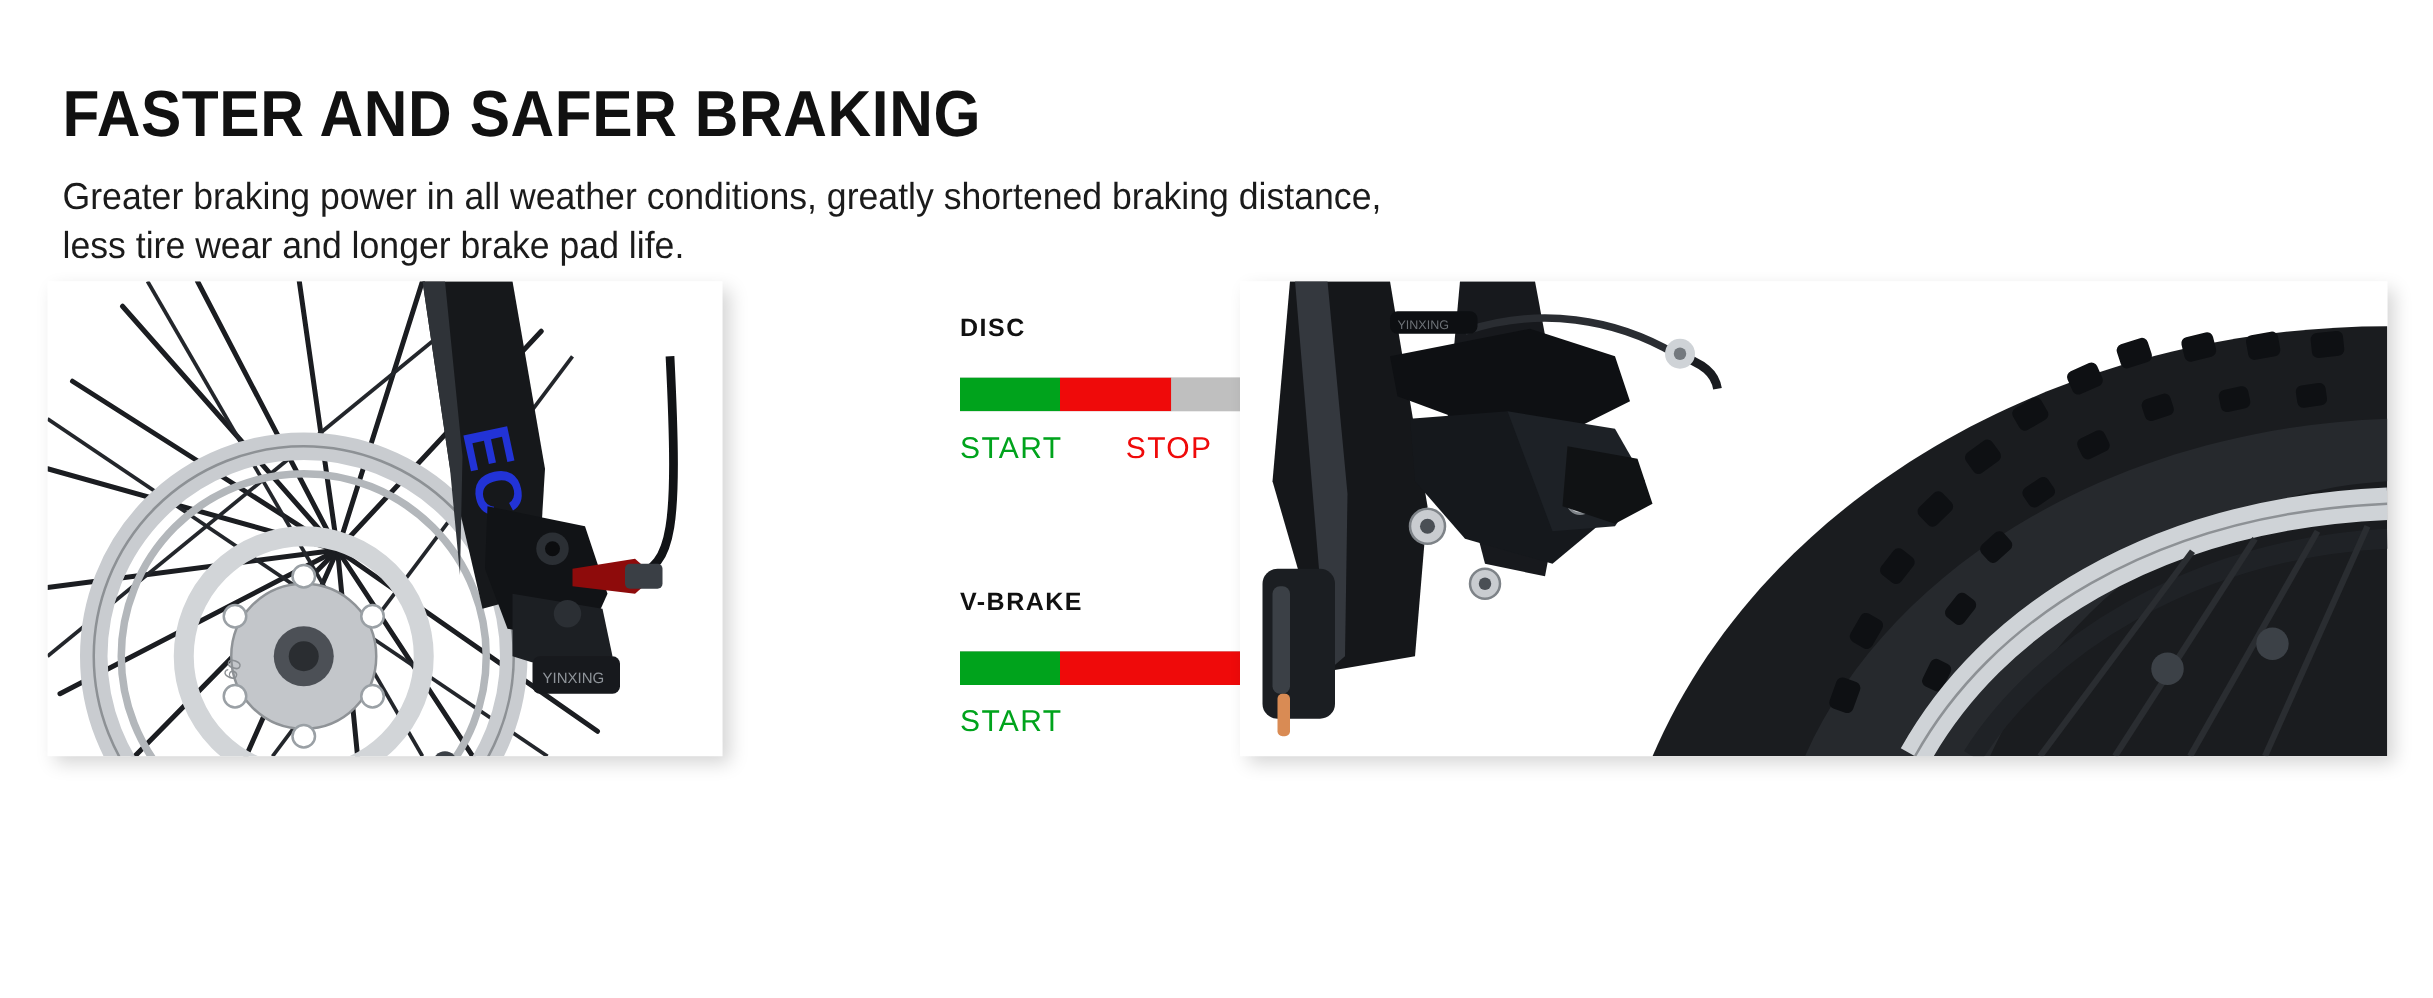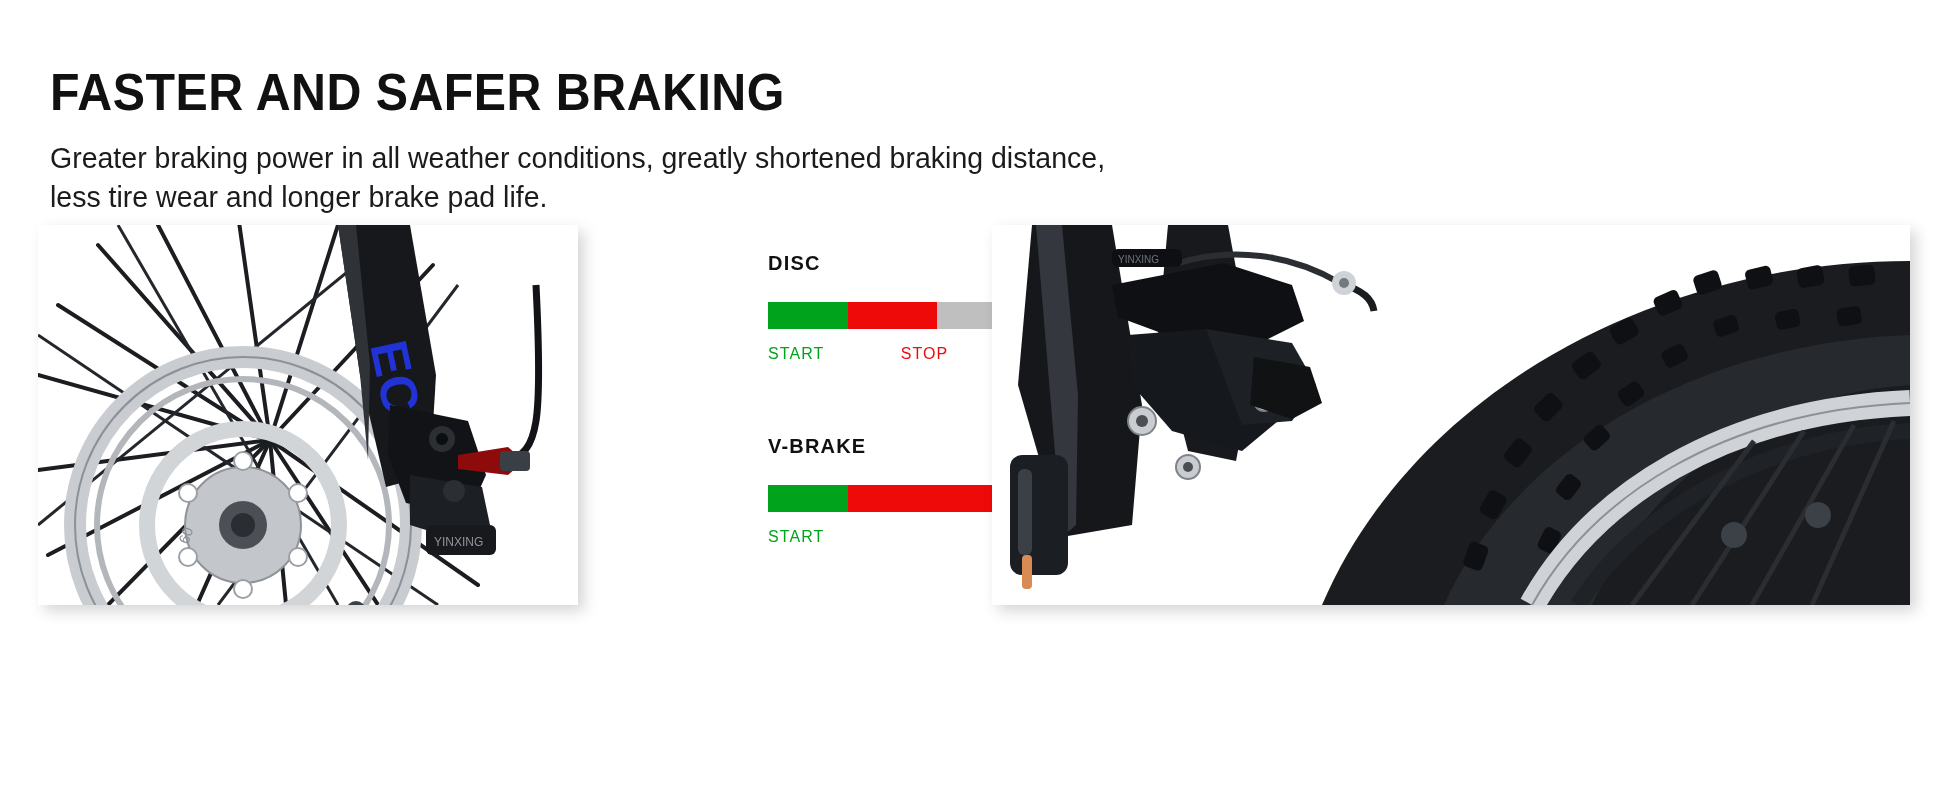--- a/index.html
+++ b/index.html
@@ -80,21 +80,21 @@
   }
 
   
   .metrics {
     position: absolute;
     left: 768px;
     top: 246px;
     width: 402px;
   }
   .metric-block { position: relative; }
-  .metric-block.second { margin-top: 54px; }
+  .metric-block.second { margin-top: 90px; }
 
   .metric-title {
     font-family: "Liberation Sans", sans-serif;
     font-weight: 700;
     font-size: 20px;
     letter-spacing: 1.2px;
     color: #111111;
     margin: 0 0 22px 0;
     line-height: 34px;
   }
@@ -112,21 +112,21 @@
   .bar-labels {
     position: relative;
     height: 30px;
     margin-top: 16px;
   }
   .bar-label {
     position: absolute;
     top: 0;
     font-family: "Liberation Sans", sans-serif;
     font-weight: 400;
-    font-size: 16px;
+    font-size: 24px;
     letter-spacing: 1.1px;
     white-space: nowrap;
   }
   .label-start { left: 0; }
 </style>
 </head>
 <body>
 
 <h1 class="page-title" style="color: rgb(17, 17, 17);">FASTER AND SAFER BRAKING</h1>
 

